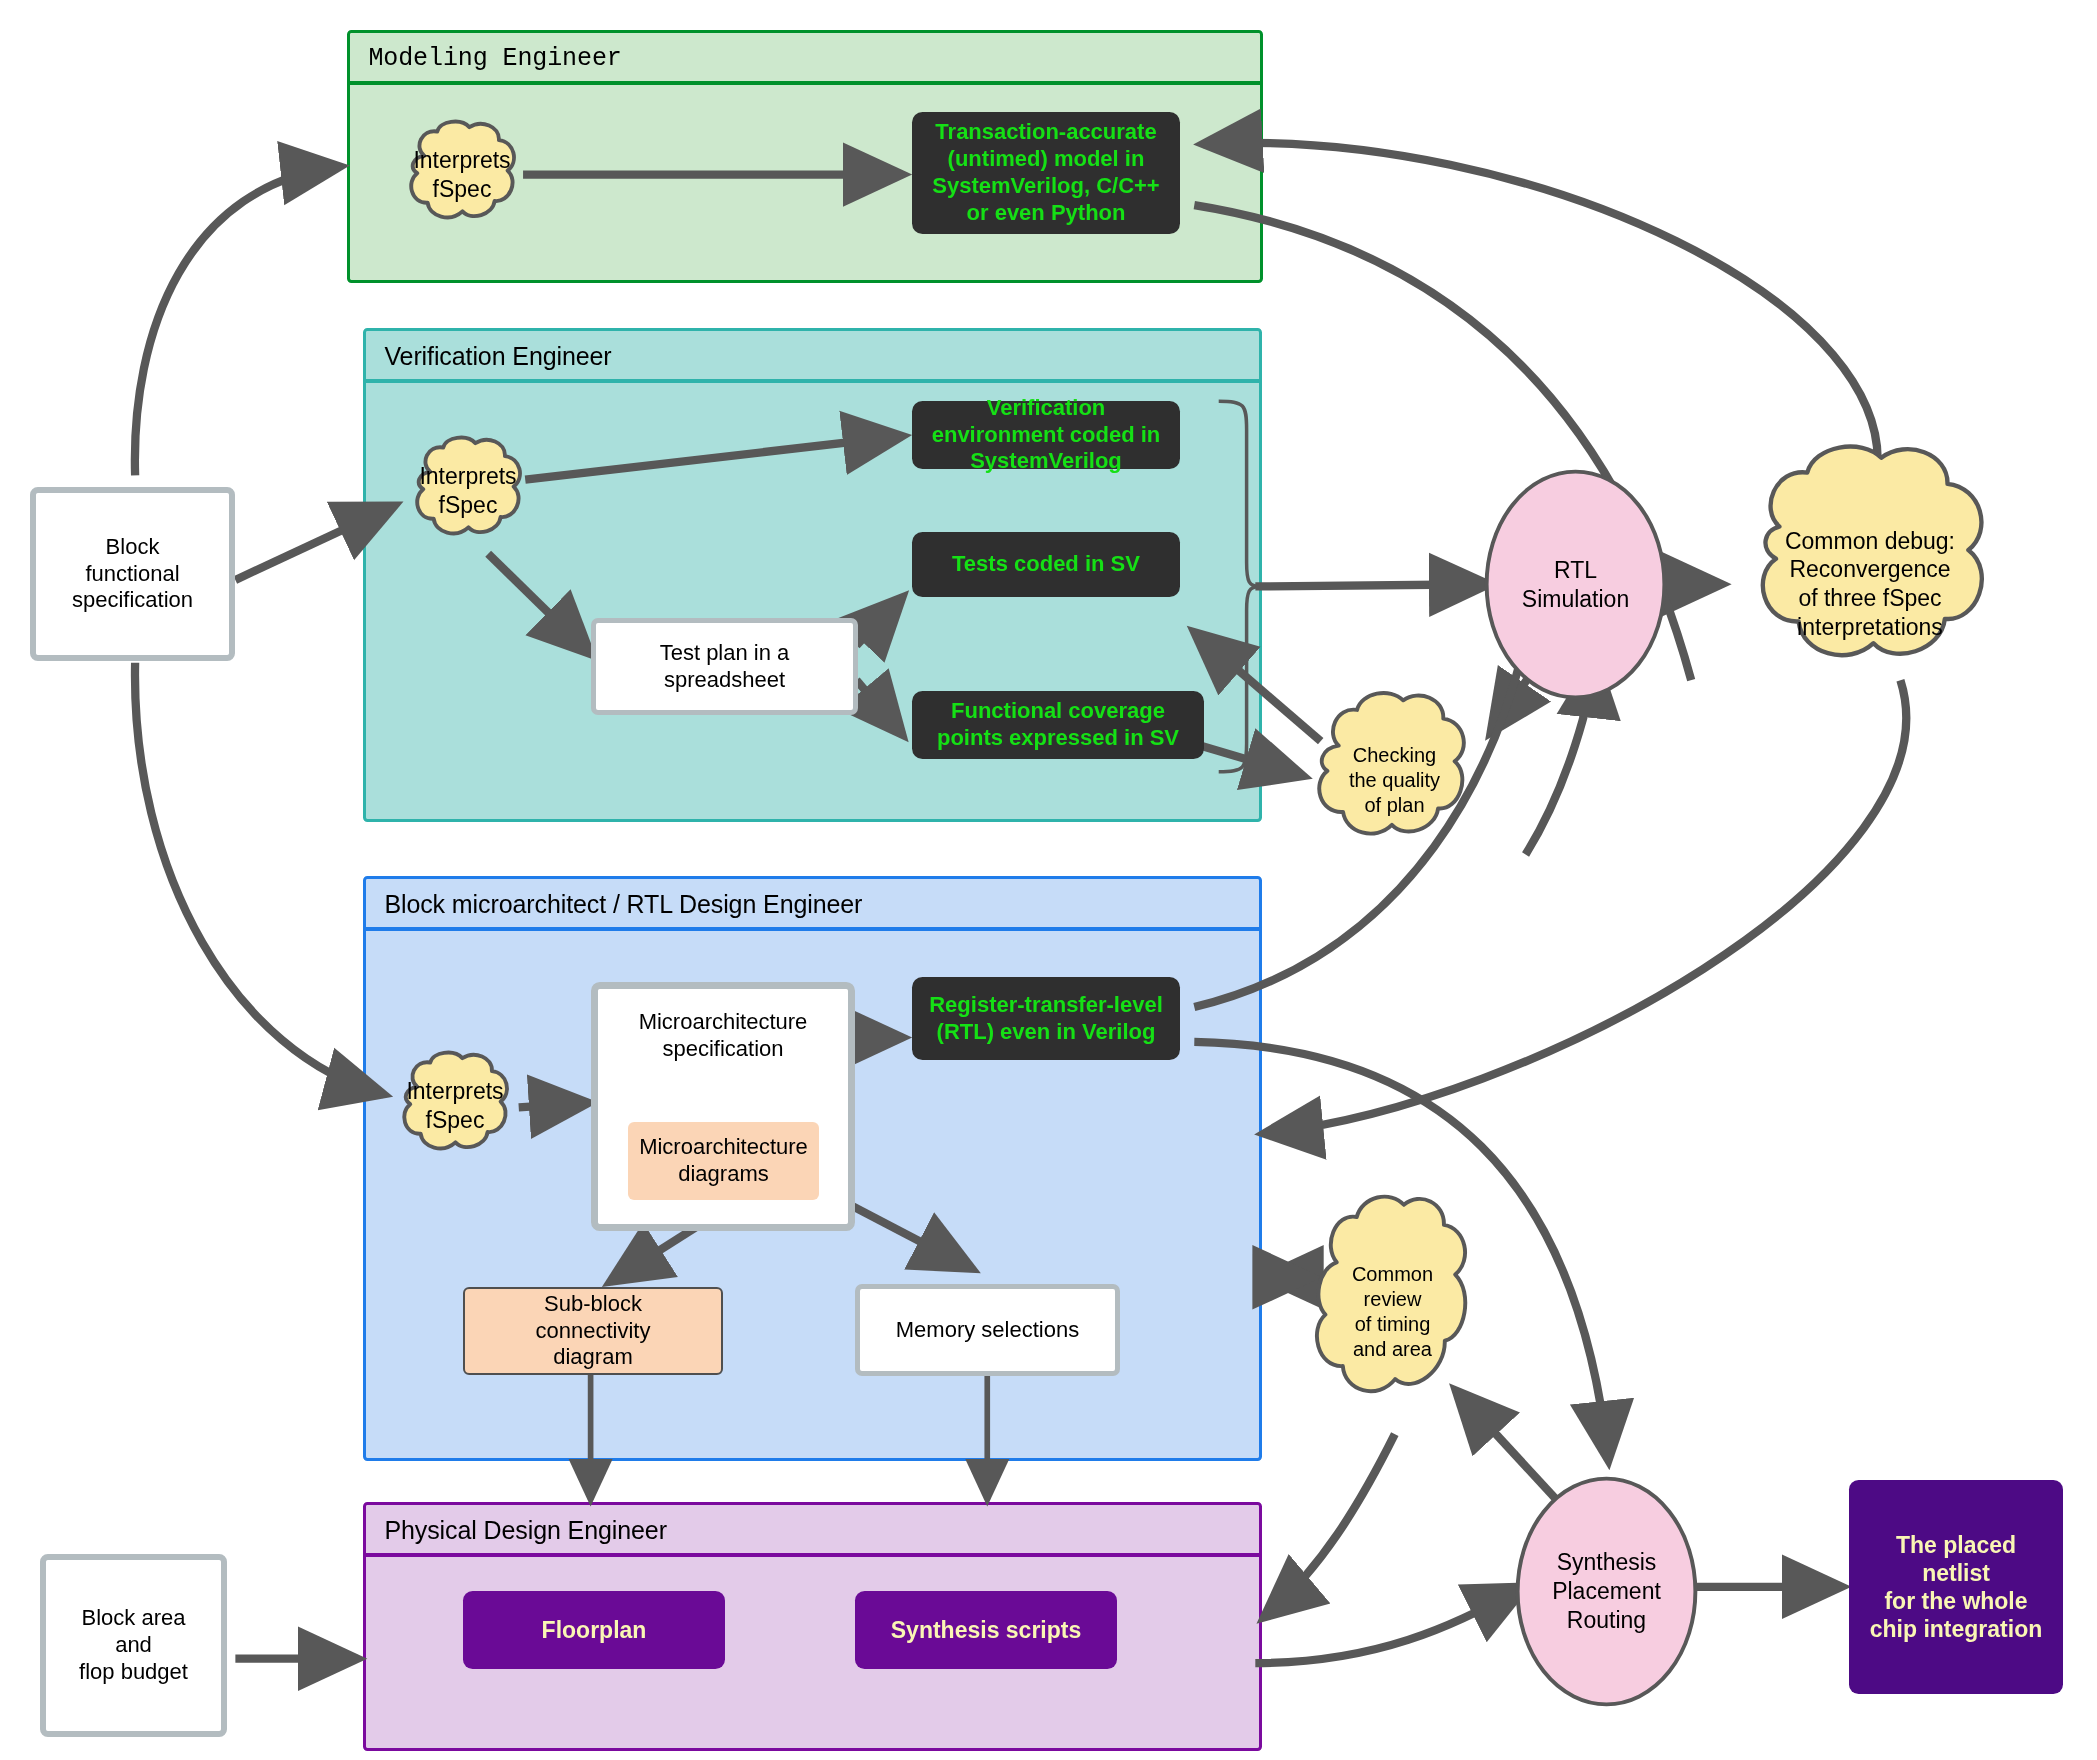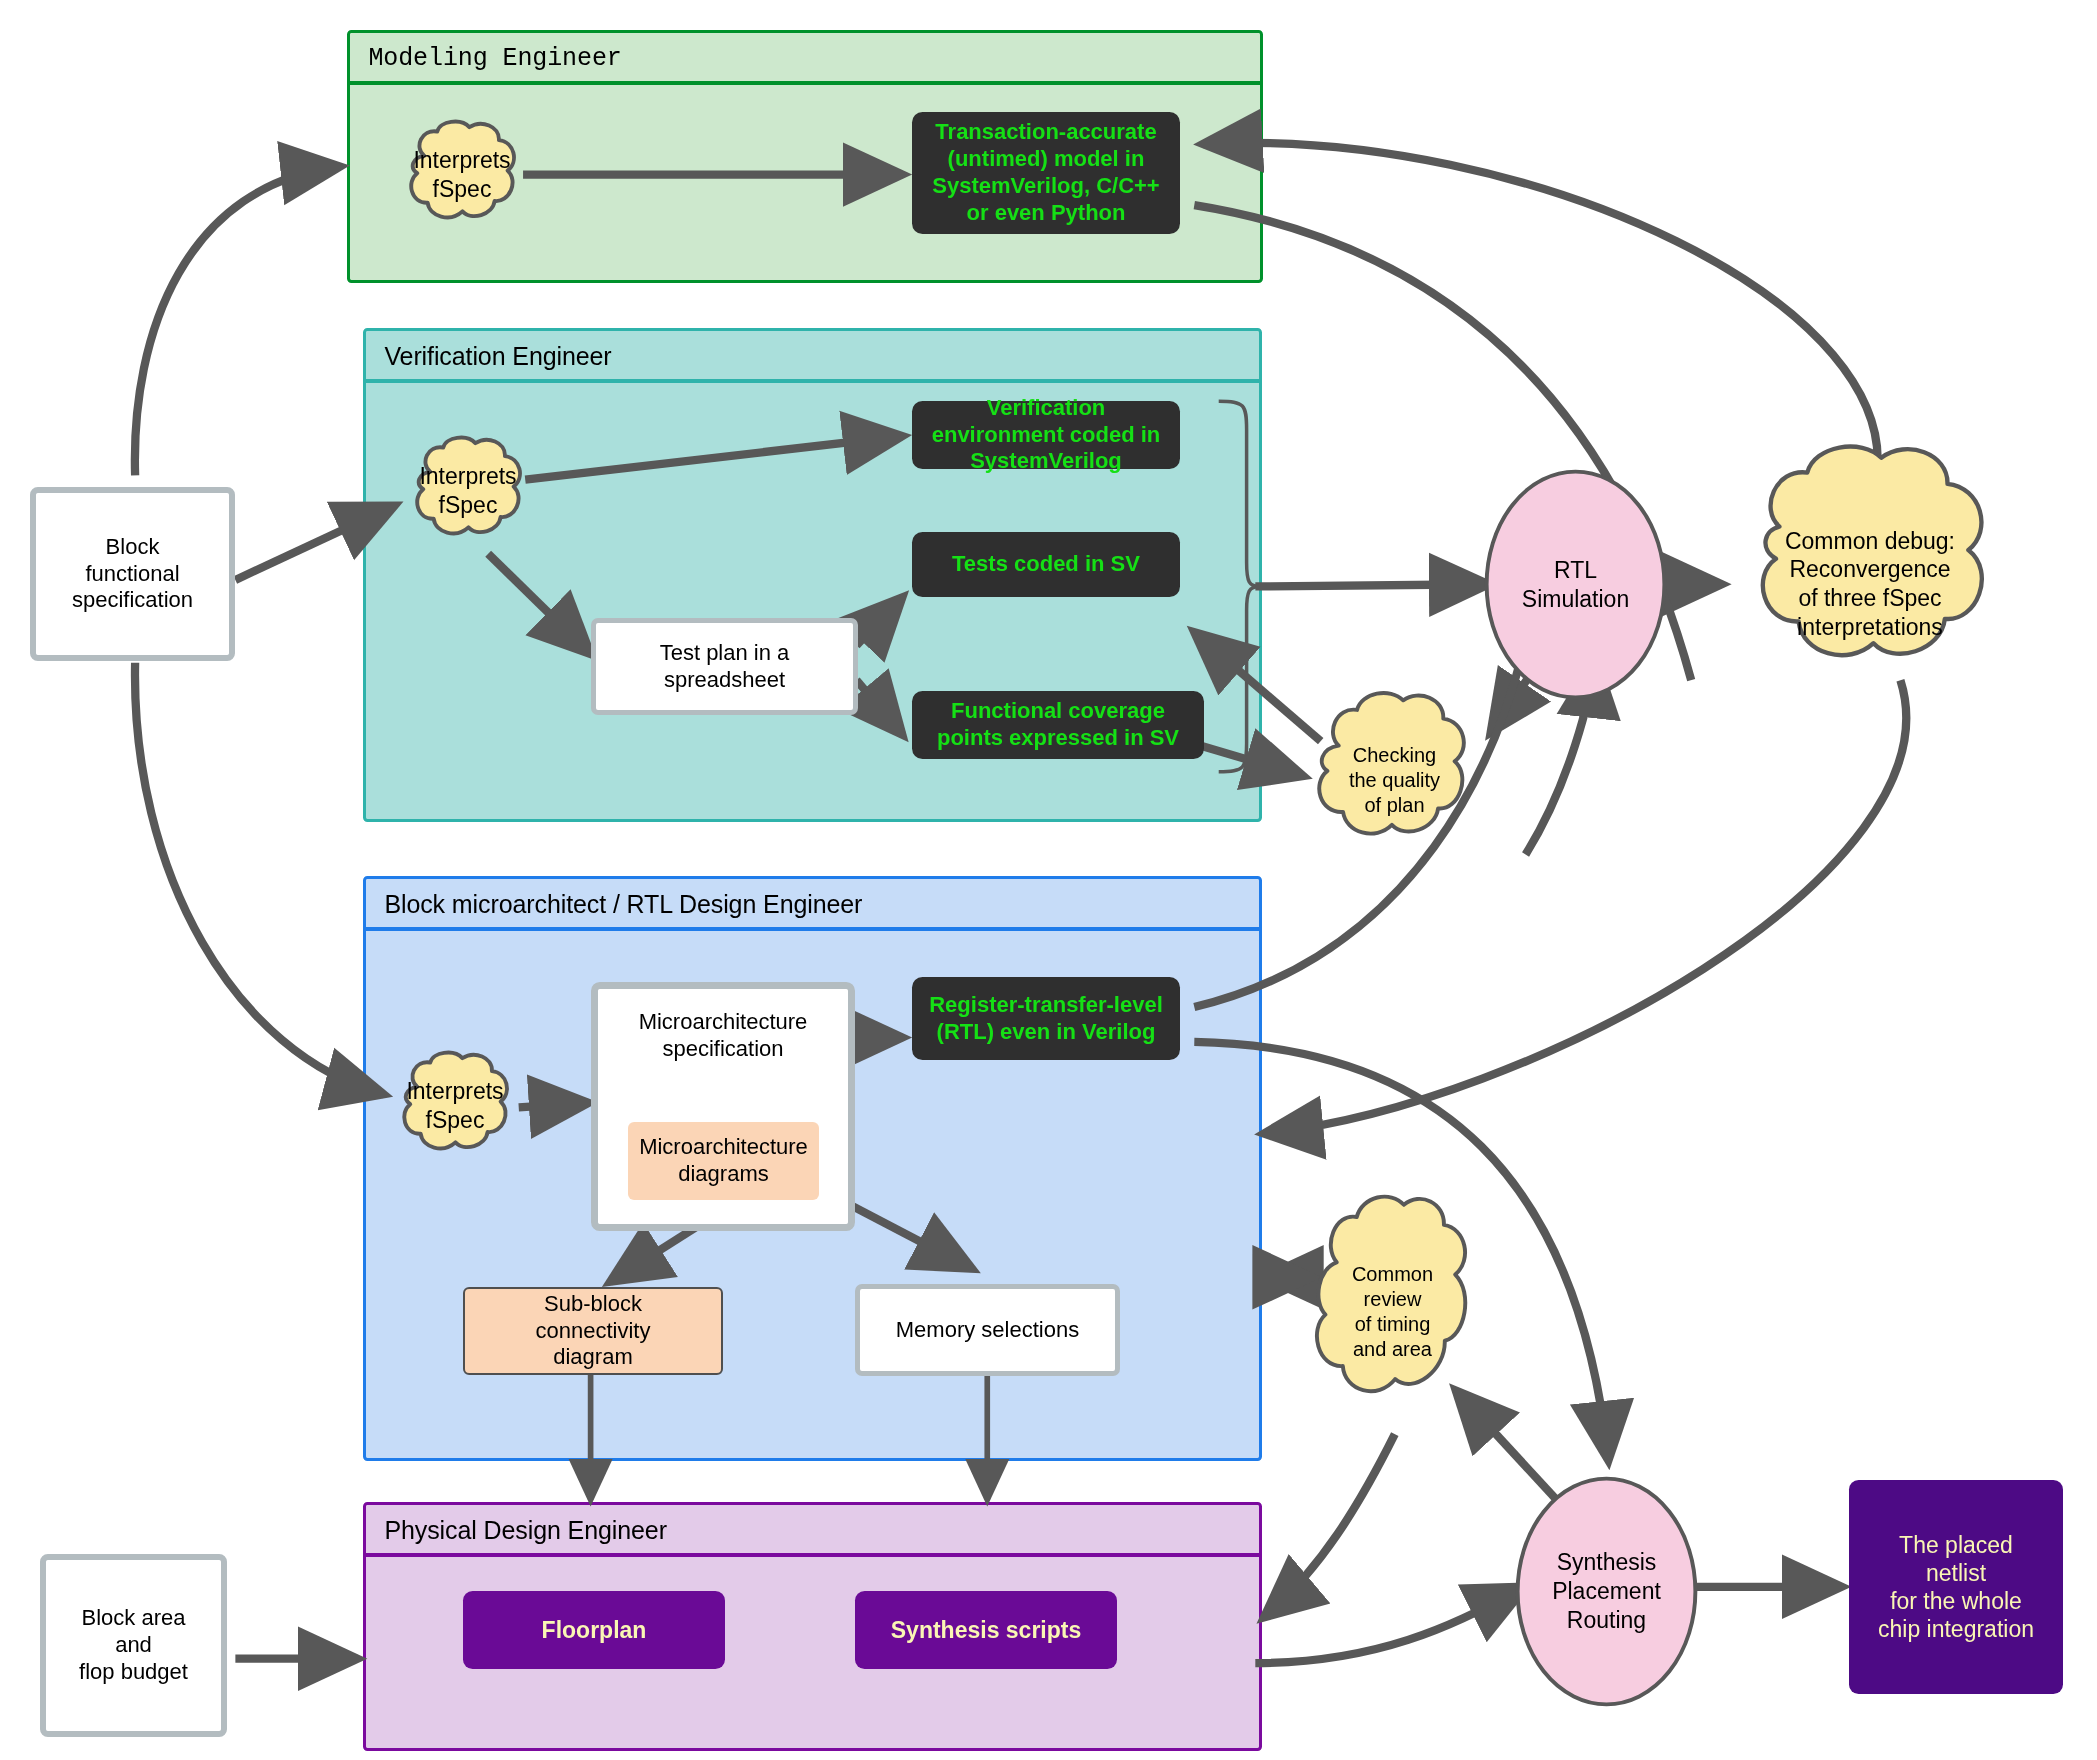--- a/index.html
+++ b/index.html
@@ -91,21 +91,21 @@
   .node-purple {
     background: #6a0a96;
     color: #faf6b4;
     font-weight: bold;
     border-radius: 9.6px;
     font-size: 23px;
   }
   .node-purple-dark {
     background: #4d0a85;
     color: #faf6b4;
-    font-weight: normal;
+    font-weight: bold;
     border-radius: 9.6px;
     font-size: 23px;
   }
 
   
   .shape-wrap { position: absolute; }
   .shape-wrap svg { position: absolute; left: 0; top: 0; overflow: visible; }
   .shape-label {
     position: absolute;
     left: 0; top: 0;

